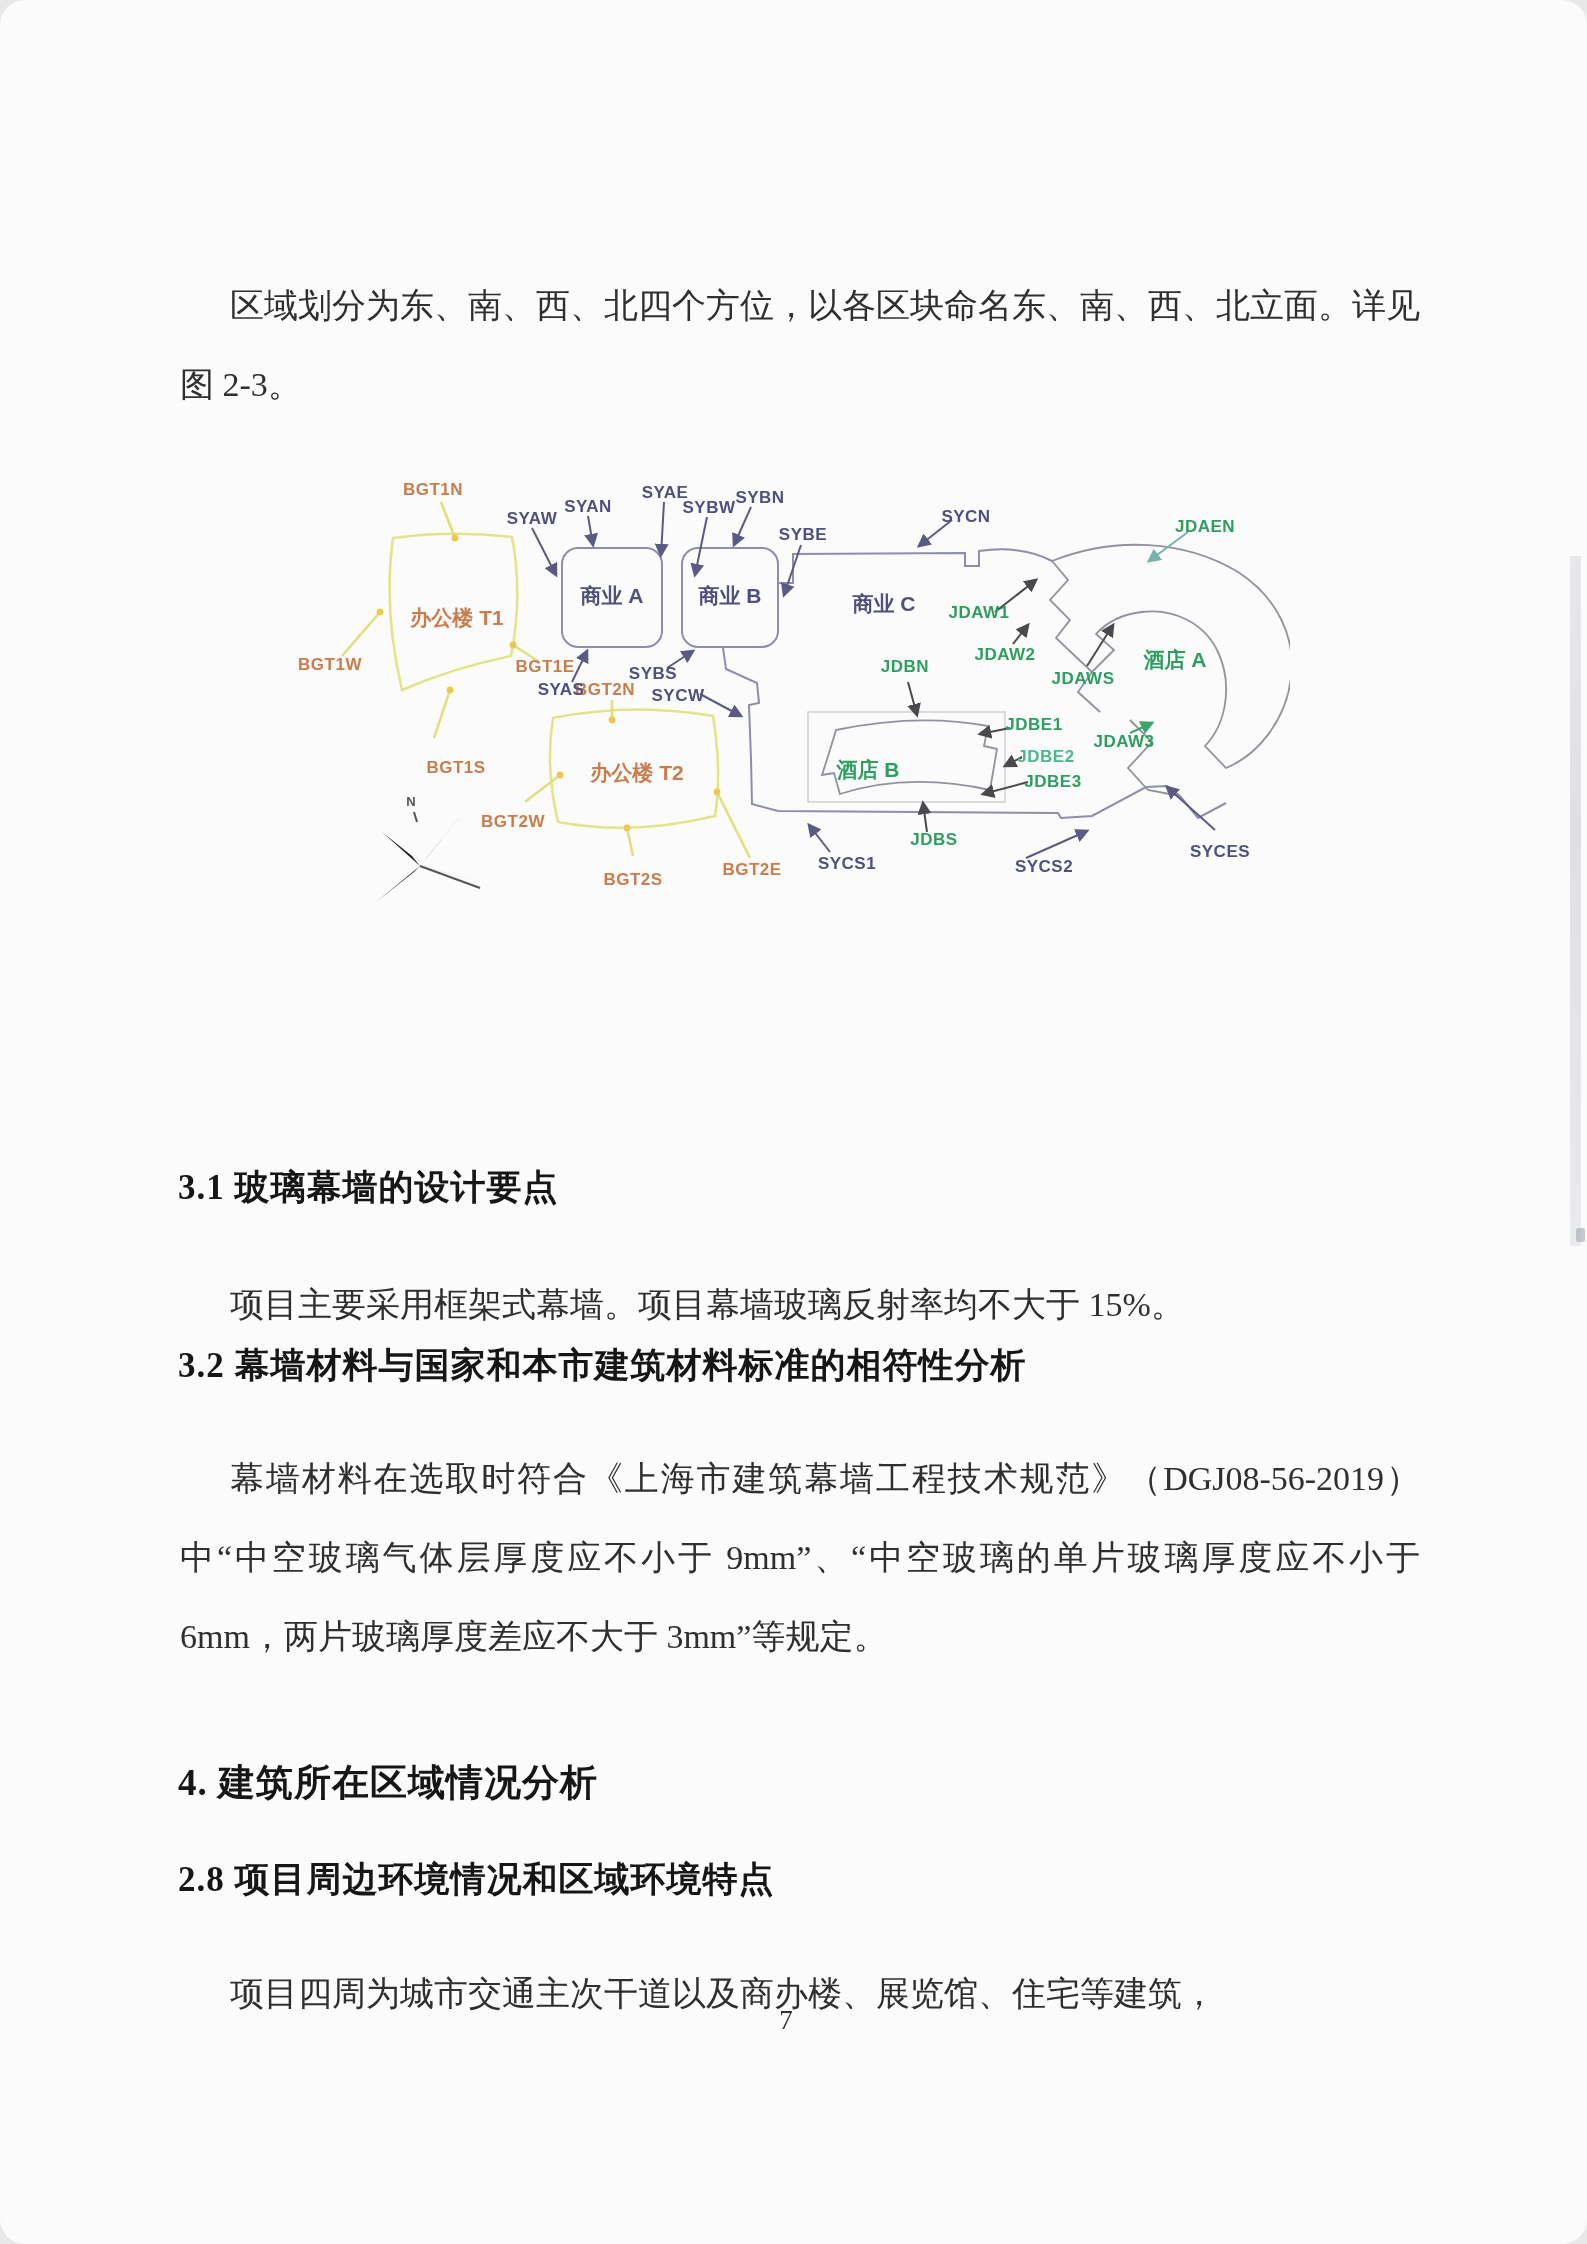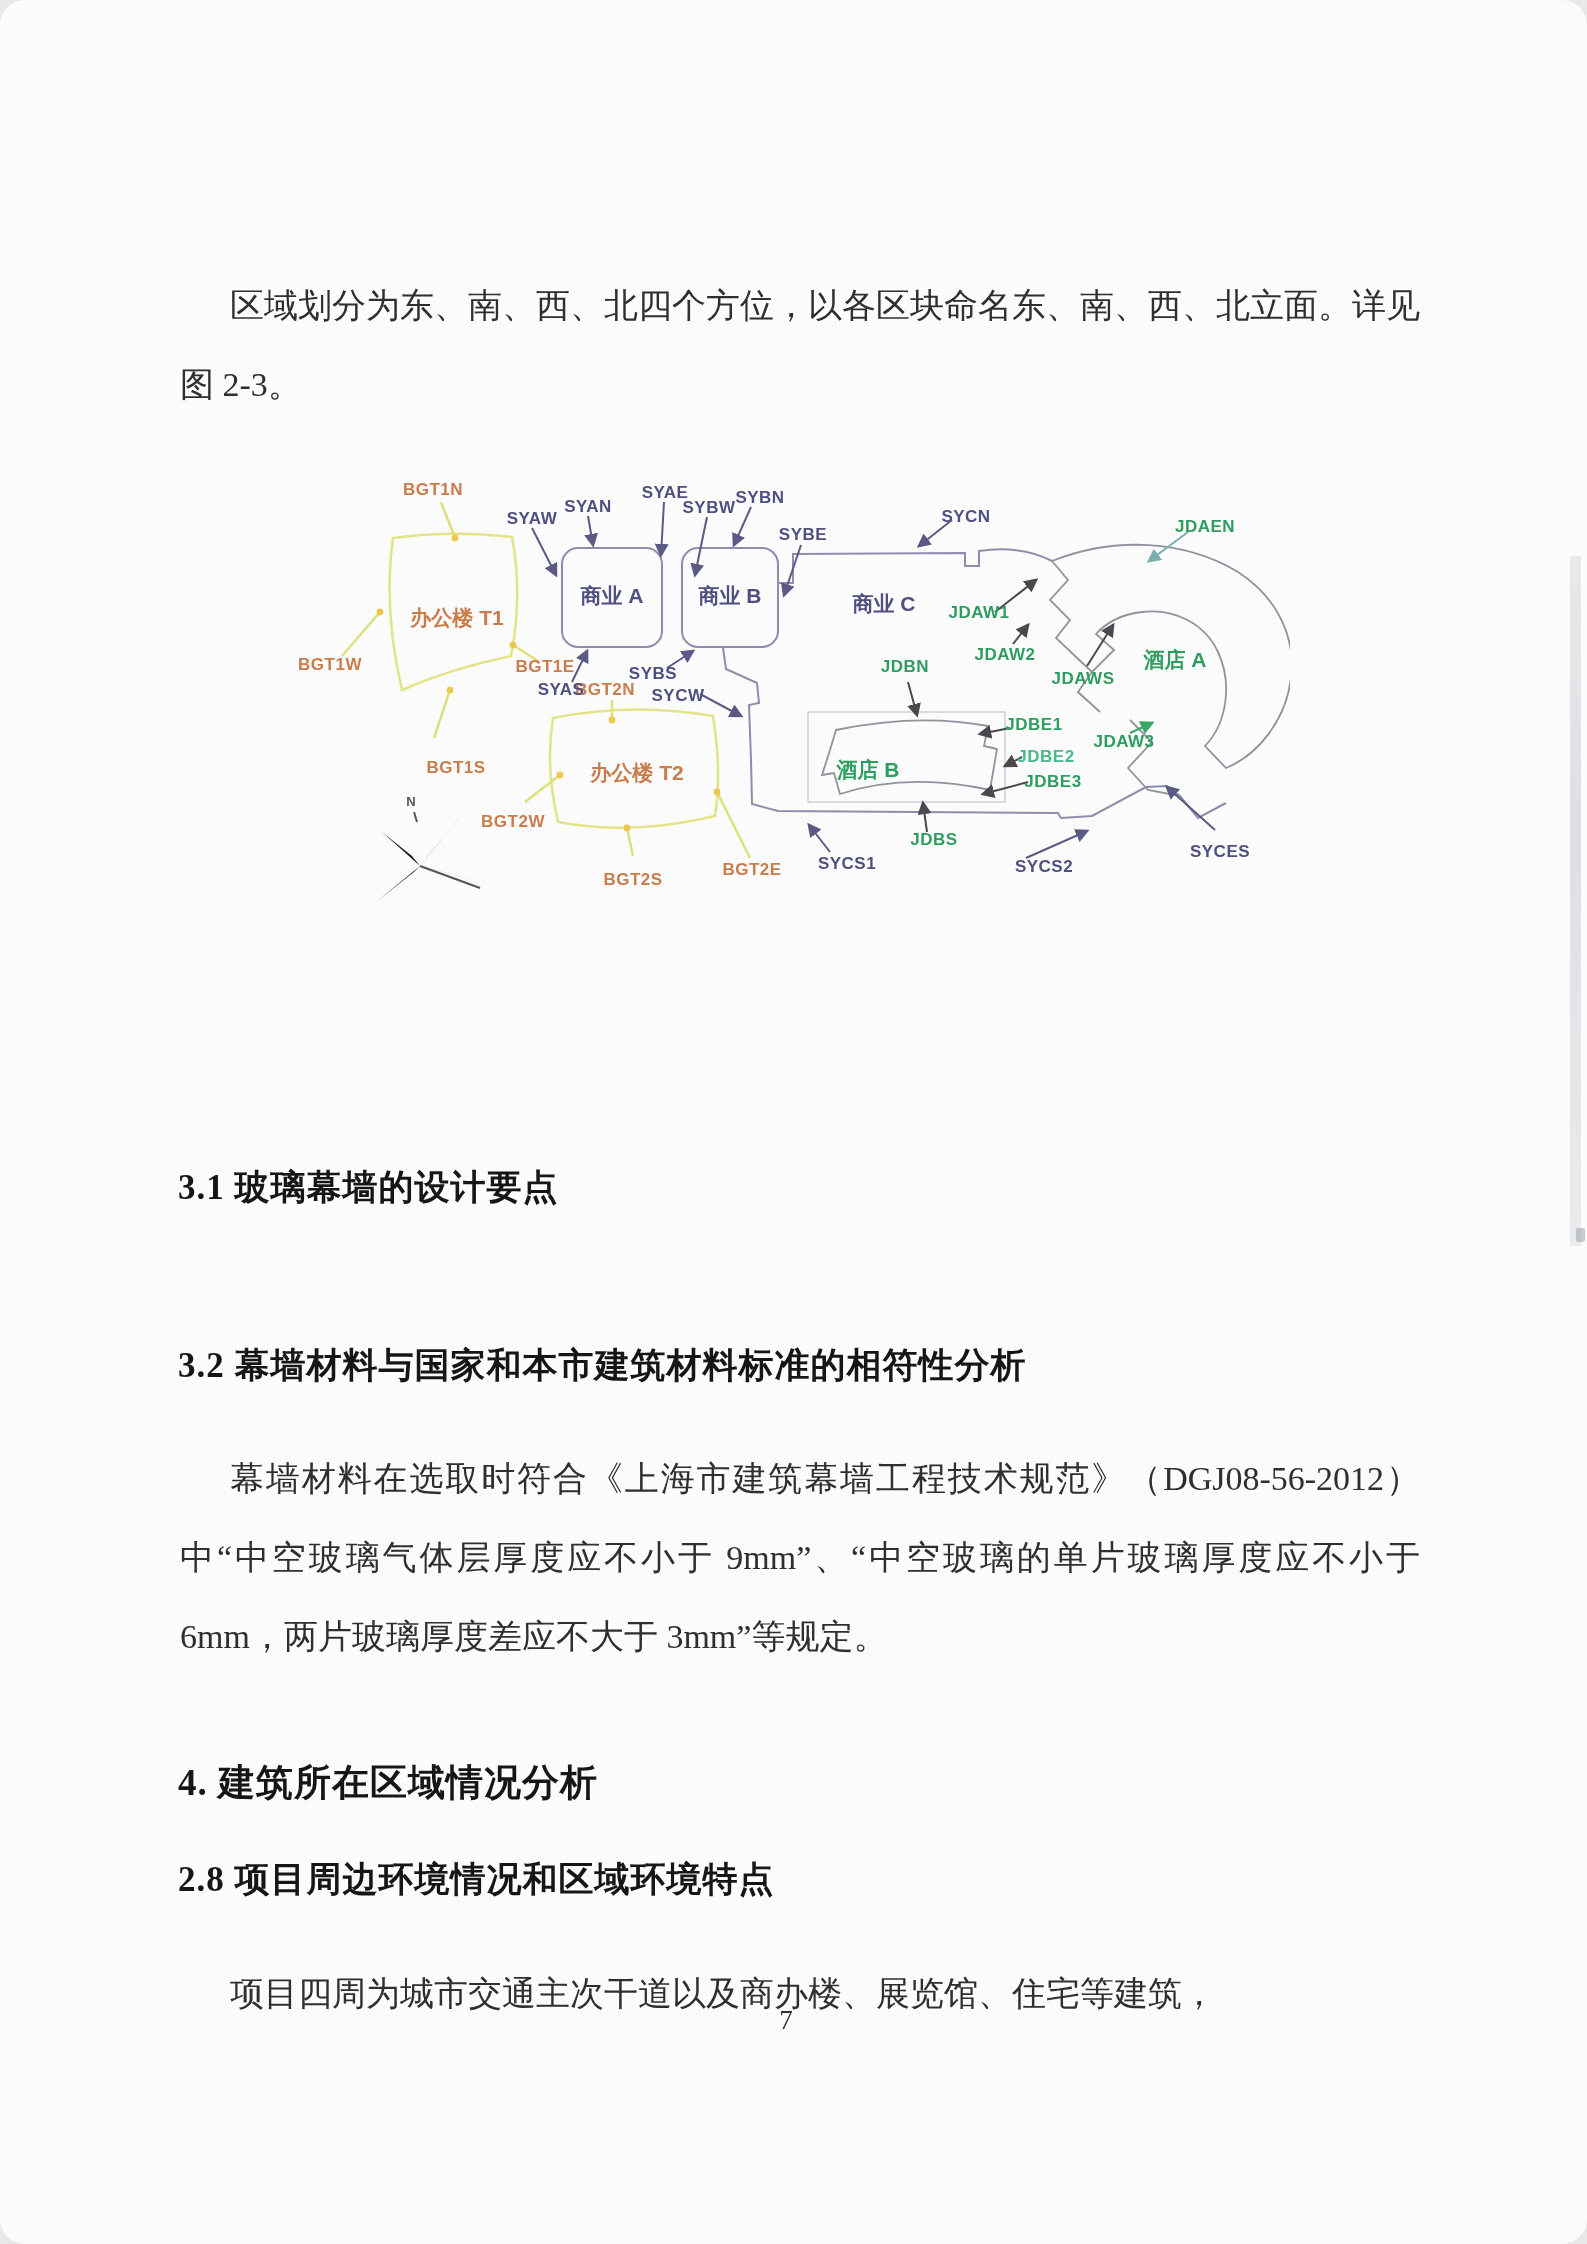--- a/index.html
+++ b/index.html
@@ -176,24 +176,25 @@
       <text x="382" y="143" class="bld bld-pu">商业 A</text>
       <text x="500" y="143" class="bld bld-pu">商业 B</text>
       <text x="654" y="151" class="bld bld-pu">商业 C</text>
       <text x="945" y="207" class="bld bld-gn">酒店 A</text>
       <text x="638" y="317" class="bld bld-gn">酒店 B</text>
     </svg>
 
 
   <div class="hd hd2" style="top:1164px;">3.1 玻璃幕墙的设计要点</div>
 
+  <p class="txt indent" style="top:1231px;">项目主要采用框架式幕墙。项目幕墙玻璃反射率均不大于 15%。</p>
 
   <div class="hd hd2" style="top:1342px;">3.2 幕墙材料与国家和本市建筑材料标准的相符性分析</div>
 
-  <p class="txt indent" style="top:1405px;">幕墙材料在选取时符合《上海市建筑幕墙工程技术规范》（DGJ08-56-2012）中“中空玻璃气体层厚度应不小于 9mm”、“中空玻璃的单片玻璃厚度应不小于 6mm，两片玻璃厚度差应不大于 3mm”等规定。</p>
+  <p class="txt indent" style="top:1405px;">幕墙材料在选取时符合《上海市建筑幕墙工程技术规范》（DGJ08-56-2019）中“中空玻璃气体层厚度应不小于 9mm”、“中空玻璃的单片玻璃厚度应不小于 6mm，两片玻璃厚度差应不大于 3mm”等规定。</p>
 
   <div class="hd hd1" style="top:1758px;">4. 建筑所在区域情况分析</div>
   <div class="hd hd2" style="top:1856px;">2.8 项目周边环境情况和区域环境特点</div>
 
   <p class="txt indent" style="top:1920px;">项目四周为城市交通主次干道以及商办楼、展览馆、住宅等建筑，</p>
 
   <div class="pageno" style="top:2005px;">7</div>
 
   <div class="scan-strip"></div>
   <div class="scan-dot"></div>

